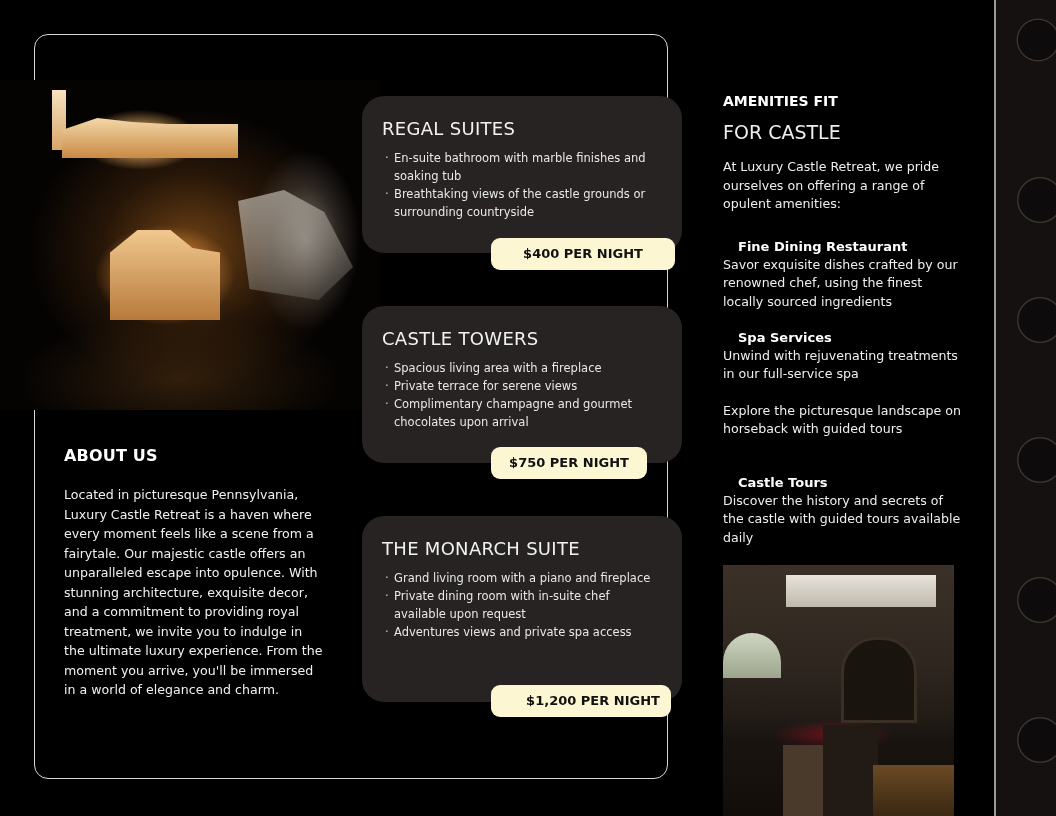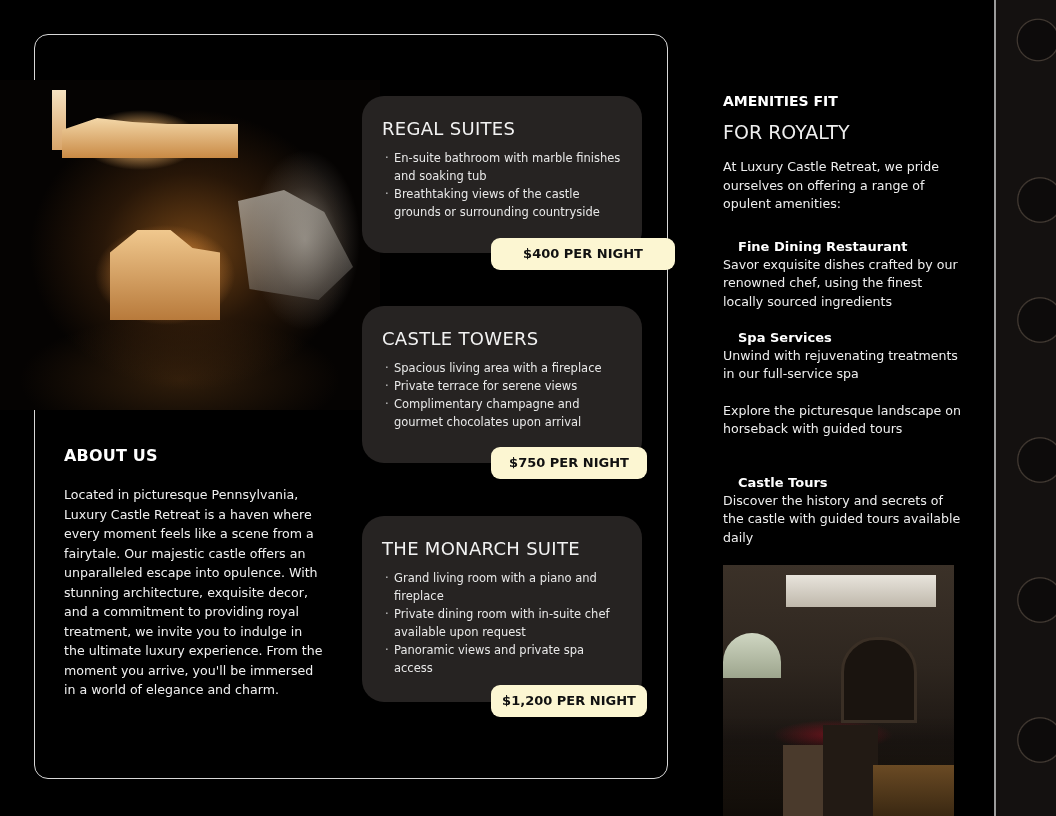--- a/index.html
+++ b/index.html
@@ -21,21 +21,21 @@
       radial-gradient(ellipse 160px 140px at 190px 170px, rgba(160,95,30,0.7), rgba(80,45,15,0.45) 55%, transparent 100%),
       radial-gradient(ellipse 200px 80px at 180px 300px, rgba(90,55,20,0.5), transparent 80%),
       #050302;
   }
   .hero-photo .tower { position:absolute; left:52px; top:10px; width:14px; height:60px; background:linear-gradient(#f6e2c0,#d9a56a); }
   .hero-photo .top-castle { position:absolute; left:62px; top:38px; width:176px; height:40px; background:linear-gradient(#f3d7a8,#c98a45); clip-path:polygon(0 30%,20% 0,40% 10%,60% 15%,100% 15%,100% 100%,0 100%); }
   .hero-photo .mid-castle { position:absolute; left:110px; top:150px; width:110px; height:90px; background:linear-gradient(#f0c88e,#b87a3b); clip-path:polygon(0 25%,25% 0,55% 0,75% 20%,100% 25%,100% 100%,0 100%); }
   .hero-photo .cliff { position:absolute; left:238px; top:110px; width:115px; height:110px; background:linear-gradient(160deg,rgba(200,195,185,0.7),rgba(90,85,80,0.4)); clip-path:polygon(0 10%,40% 0,75% 20%,100% 70%,70% 100%,10% 90%); }
 
   .card {
-    position:absolute; left:362px; width:280px; background:#262322; border-radius:22px;
+    position:absolute; left:362px; width:320px; background:#262322; border-radius:22px;
     box-sizing:border-box; padding:22px 20px 0 20px;
   }
   .card h3 { margin:0 0 10px 0; font-weight:normal; font-size:18px; letter-spacing:0.3px; color:#f2f2f2; }
   .card ul { list-style:none; margin:0; padding:0; }
   .card li { position:relative; padding-left:12px; font-size:11.5px; line-height:18px; color:#e8e8e8; }
   .card li::before { content:"·"; position:absolute; left:3px; top:0; color:#ccc; }
   .price {
     position:absolute; background:#fcf6d2; color:#111; border-radius:9px;
     font-weight:bold; font-size:13px; height:32px; line-height:32px; text-align:center;
   }
@@ -107,30 +107,30 @@
     <li>Complimentary champagne and gourmet chocolates upon arrival</li>
   </ul>
 </div>
 <div class="price" style="left:491px;top:447px;width:156px;">$750 PER NIGHT</div>
 
 <div class="card" style="top:516px;height:186px;">
   <h3>THE MONARCH SUITE</h3>
   <ul>
     <li>Grand living room with a piano and fireplace</li>
     <li>Private dining room with in-suite chef available upon request</li>
-    <li>Panoramic views and private spa access</li>
+    <li>Adventures views and private spa access</li>
   </ul>
 </div>
-<div class="price" style="left:491px;top:685px;width:156px;">$1,200 PER NIGHT</div>
+<div class="price" style="left:491px;top:685px;width:156px;padding-left:24px;">$1,200 PER NIGHT</div>
 
 <h2 class="about-title">ABOUT US</h2>
 <p class="about-text">Located in picturesque Pennsylvania, Luxury Castle Retreat is a haven where every moment feels like a scene from a fairytale. Our majestic castle offers an unparalleled escape into opulence. With stunning architecture, exquisite decor, and a commitment to providing royal treatment, we invite you to indulge in the ultimate luxury experience. From the moment you arrive, you'll be immersed in a world of elegance and charm.</p>
 
 <h2 class="amen-title1">AMENITIES FIT</h2>
-<h2 class="amen-title2">FOR ROYALTY</h2>
+<h2 class="amen-title2">FOR CASTLE</h2>
 <p class="amen-intro">At Luxury Castle Retreat, we pride ourselves on offering a range of opulent amenities:</p>
 
 <div class="amen-item" style="top:238px;">
   <div class="t">Fine Dining Restaurant</div>
   <div class="d">Savor exquisite dishes crafted by our renowned chef, using the finest locally sourced ingredients</div>
 </div>
 <div class="amen-item" style="top:329px;">
   <div class="t">Spa Services</div>
   <div class="d">Unwind with rejuvenating treatments in our full-service spa</div>
 </div>

